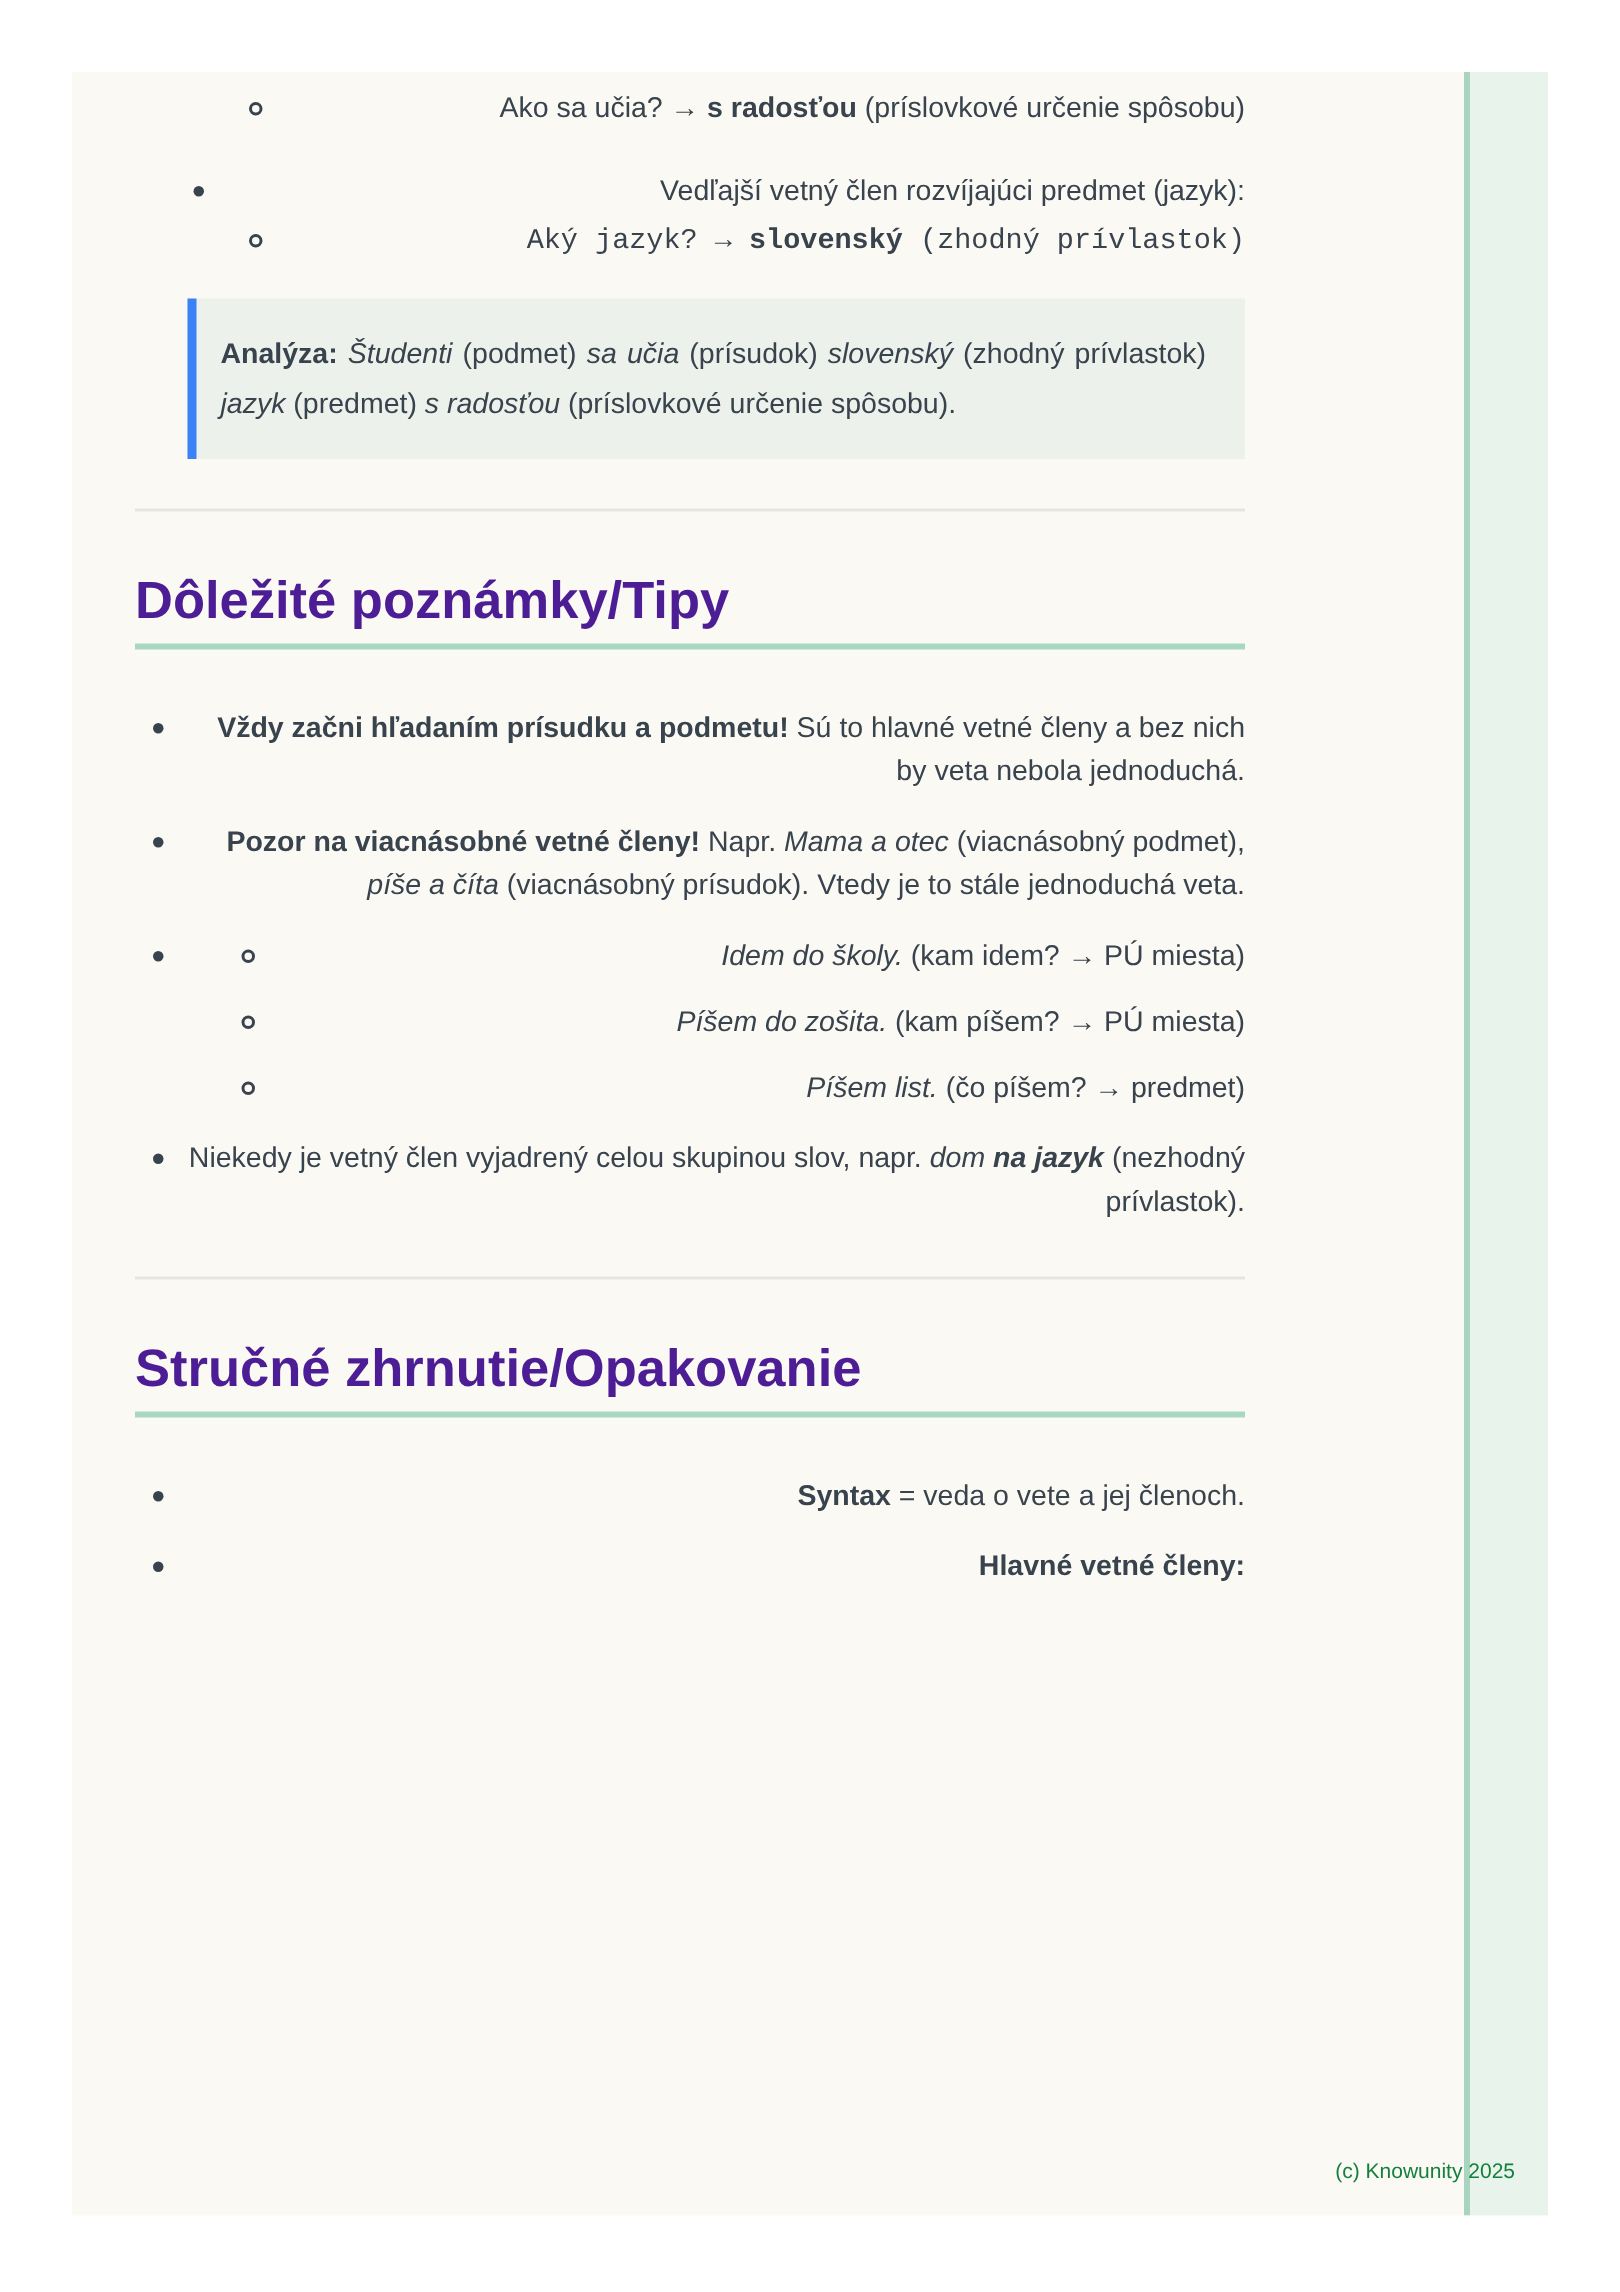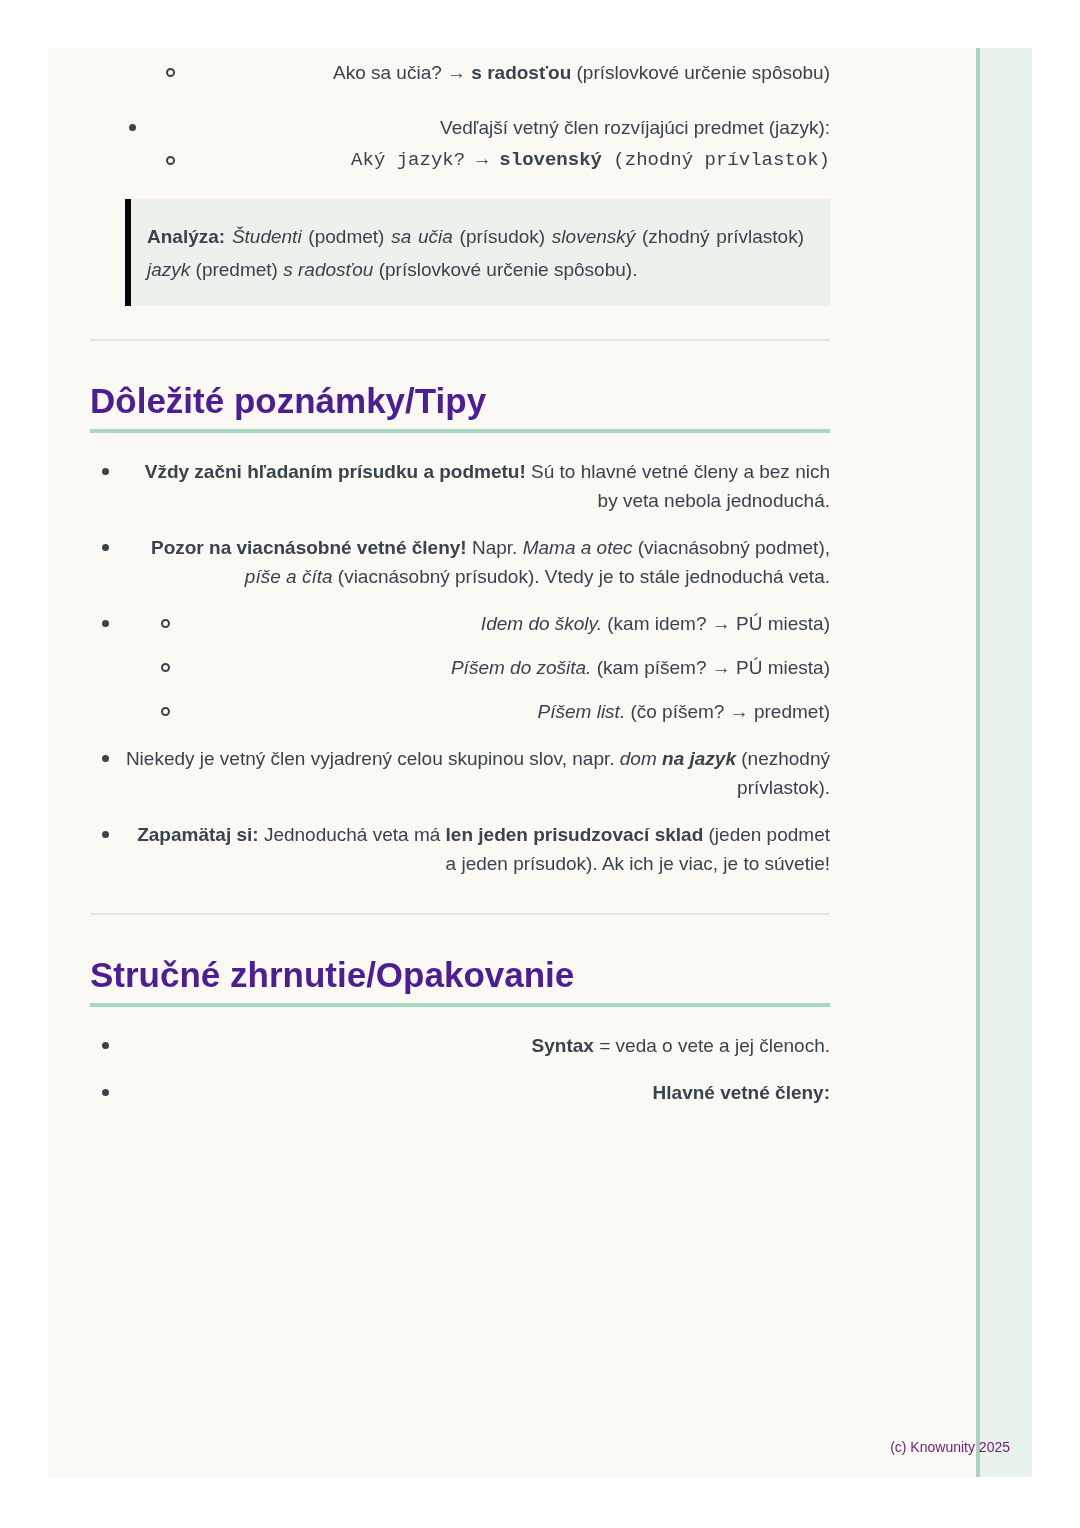--- a/index.html
+++ b/index.html
@@ -34,47 +34,47 @@
   .intro .li.main{padding-left:58px;}
   .intro .li.main .dot{left:39px;}
   .intro .li.sub{padding-left:97px;}
   .intro .li.sub .circle{left:76px;}
   .mt26{margin-top:26px;}
   .mt4{margin-top:4px;font-family:Liberation Mono, monospace;}
   
   .callout{
     margin:24px 0 0 35px;
     background:#edf1ec;
-    border-left:6px solid #000000;
+    border-left:6px solid #3b82f6;
     padding:21px 26px 20px 16px;
     line-height:33px;text-align:justify;
   }
   .divider{margin-top:33px;height:2px;background:#e5e5e2;}
   .divider.d2{margin-top:35px;}
   .section-title{
     margin:38px 0 0 0;font-size:35px;line-height:44px;font-weight:700;
     color:#4c1d95;letter-spacing:0;
   }
   .title-underline{margin-top:6px;height:4px;background:#a8d8c2;}
   
-  .list{margin-top:24px;}
+  .list{margin-top:38px;}
   .list .li{padding-left:33px;margin-bottom:18px;}
   .list .li .dot{left:12px;}
   .list .li.sub{padding-left:62px;margin-bottom:15px;}
   .list .li.sub .circle{left:38px;}
   .subs{margin-top:12px;}
   .subs .li.sub:last-child{margin-bottom:0;}
   .list > .li:last-child{margin-bottom:0;}
   
   .run-b{font-weight:700;}
   .run-i{font-style:italic;}
   .run-bi{font-weight:700;font-style:italic;}
   .copyright{
     position:absolute;right:22px;top:1390px;
-    font-size:14px;line-height:18px;color:#701a75;z-index:2;
+    font-size:14px;line-height:18px;color:#15803d;z-index:2;
   }
 </style>
 </head>
 <body>
 
 <div class="paper">
   <div class="strip"></div>
 
   <div class="content">
 
@@ -125,24 +125,20 @@
           <div class="li sub">
             <span class="circle"></span>
             <p class="txt"><span class="run-i">Píšem list.</span><span> (čo píšem? → predmet)</span></p>
           </div>
         </div>
       </div>
       <div class="li">
         <span class="dot"></span>
         <p class="txt"><span>Niekedy je vetný člen vyjadrený celou skupinou slov, napr. </span><span class="run-i">dom </span><span class="run-bi">na jazyk</span><span> (nezhodný prívlastok).</span></p>
       </div>
-      <div class="li">
-        <span class="dot"></span>
-        <p class="txt"><span class="run-b">Zapamätaj si:</span><span> Jednoduchá veta má </span><span class="run-b">len jeden prisudzovací sklad</span><span> (jeden podmet a jeden prísudok). Ak ich je viac, je to súvetie!</span></p>
-      </div>
     </div>
 
     <div class="divider d2"></div>
 
     <h2 class="section-title">Stručné zhrnutie/Opakovanie</h2>
     <div class="title-underline"></div>
 
     <div class="list">
       <div class="li">
         <span class="dot"></span>

